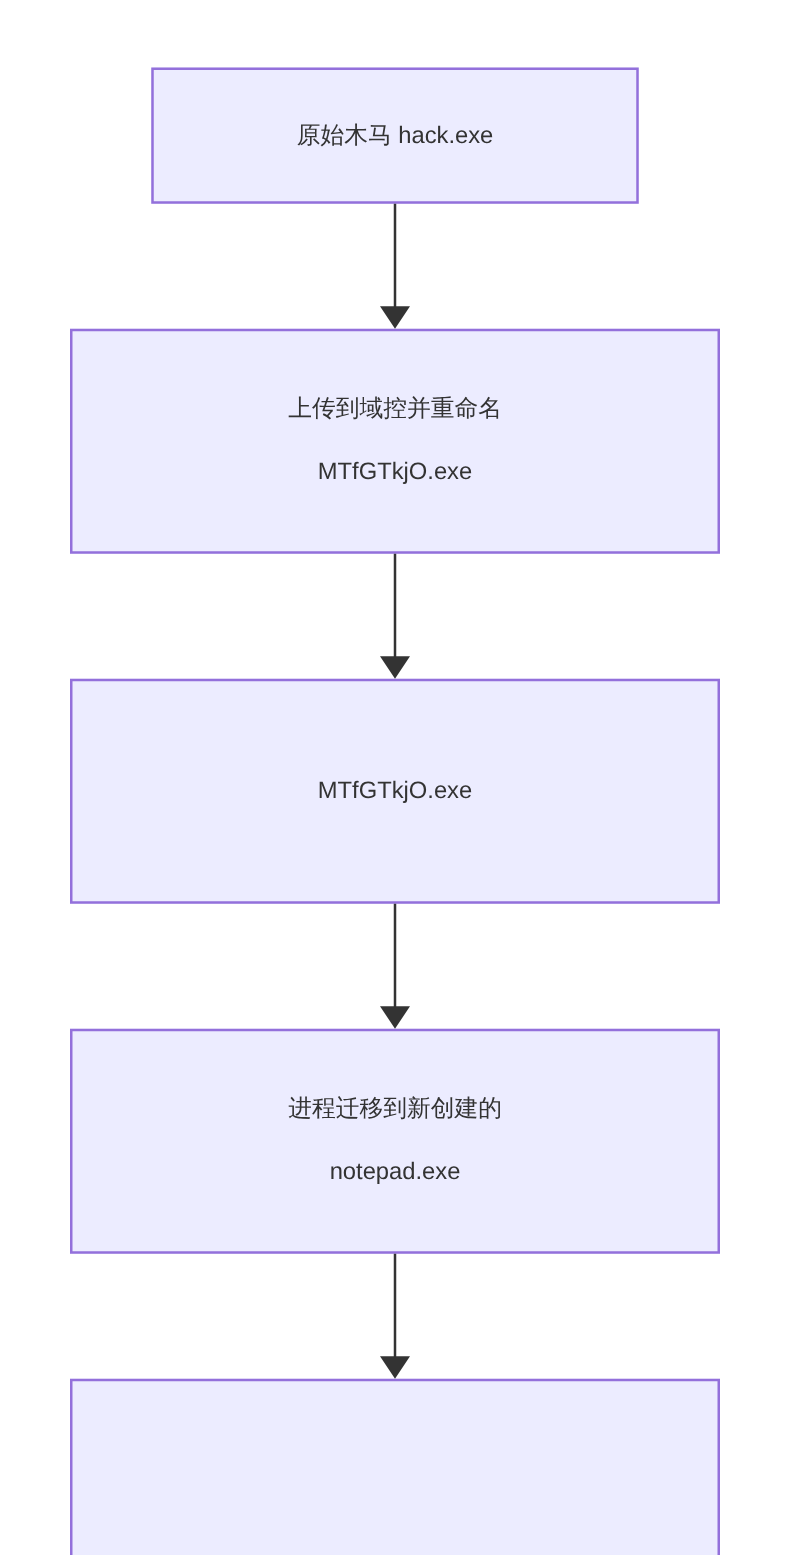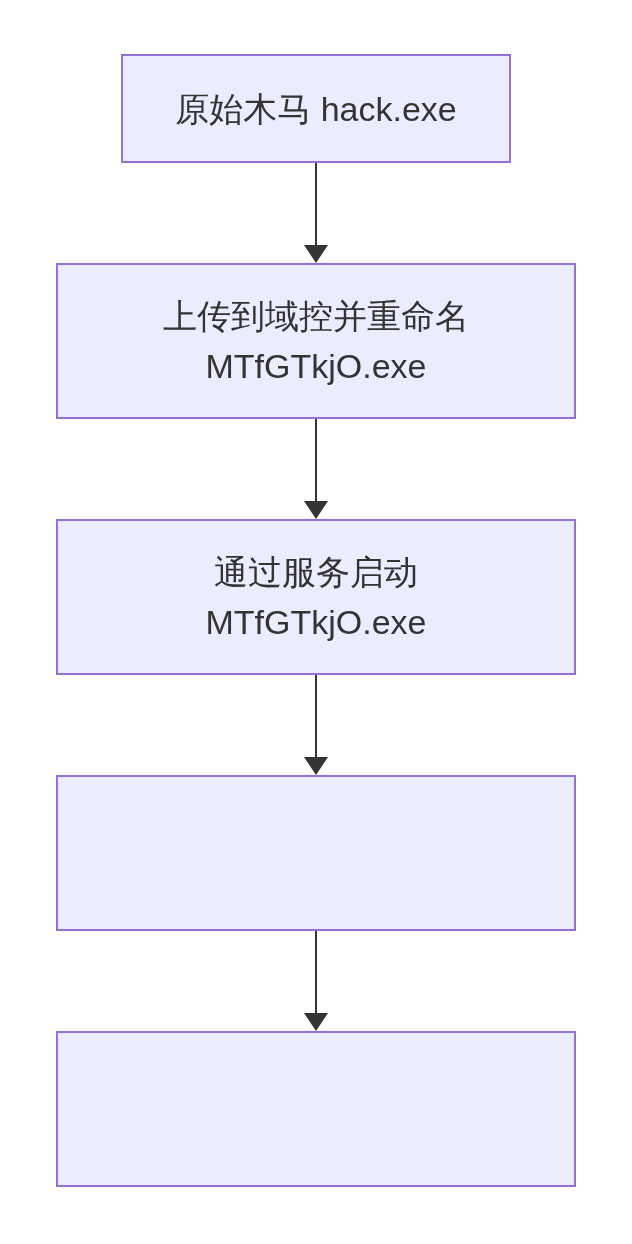--- a/index.html
+++ b/index.html
@@ -12,25 +12,25 @@
     position: relative; width: 632px; height: 1244px;
     display: flex; flex-direction: column; align-items: center;
     background: var(--background, #ffffff);
   }
   .node {
     background: var(--node-fill, #ECECFF);
     border: 2px solid var(--node-border, #9370DB);
     color: var(--text, #333333);
     display: flex; flex-direction: column; justify-content: center; align-items: center;
     text-align: center;
-    font-size: 34px; line-height: 50px;
+    font-size: 19px; line-height: 50px;
     flex: 0 0 auto;
   }
   .node-first { width: 390px; height: 109px; margin-top: 54px; }
-  .node-wide  { width: 520px; height: 156px; }
+  .node-wide  { width: 520px; height: 180px; }
   .node-line { display: block; white-space: nowrap; }
   .edge { position: relative; width: 24px; height: 100px; flex: 0 0 auto; }
   .edge .shaft {
     position: absolute; left: 50%; top: 0; transform: translateX(-50%);
     width: 2px; height: 83px; background: var(--arrow, #333333);
   }
   .edge .head {
     position: absolute; left: 50%; top: 82px; transform: translateX(-50%);
     width: 0; height: 0;
     border-left: 12px solid transparent;
@@ -56,30 +56,31 @@
     <span class="node-line">上传到域控并重命名</span>
     <span class="node-line">MTfGTkjO.exe</span>
   </div>
 
   <div class="edge">
     <span class="shaft"></span>
     <span class="head"></span>
   </div>
 
   <div class="node node-wide">
-    <span class="node-line">通过服务启动</span>
     <span class="node-line">MTfGTkjO.exe</span>
   </div>
 
   <div class="edge">
     <span class="shaft"></span>
     <span class="head"></span>
   </div>
 
   <div class="node node-wide">
+    <span class="node-line">进程迁移到新创建的</span>
+    <span class="node-line">notepad.exe</span>
   </div>
 
   <div class="edge">
     <span class="shaft"></span>
     <span class="head"></span>
   </div>
 
   <div class="node node-wide">
   </div>
 

